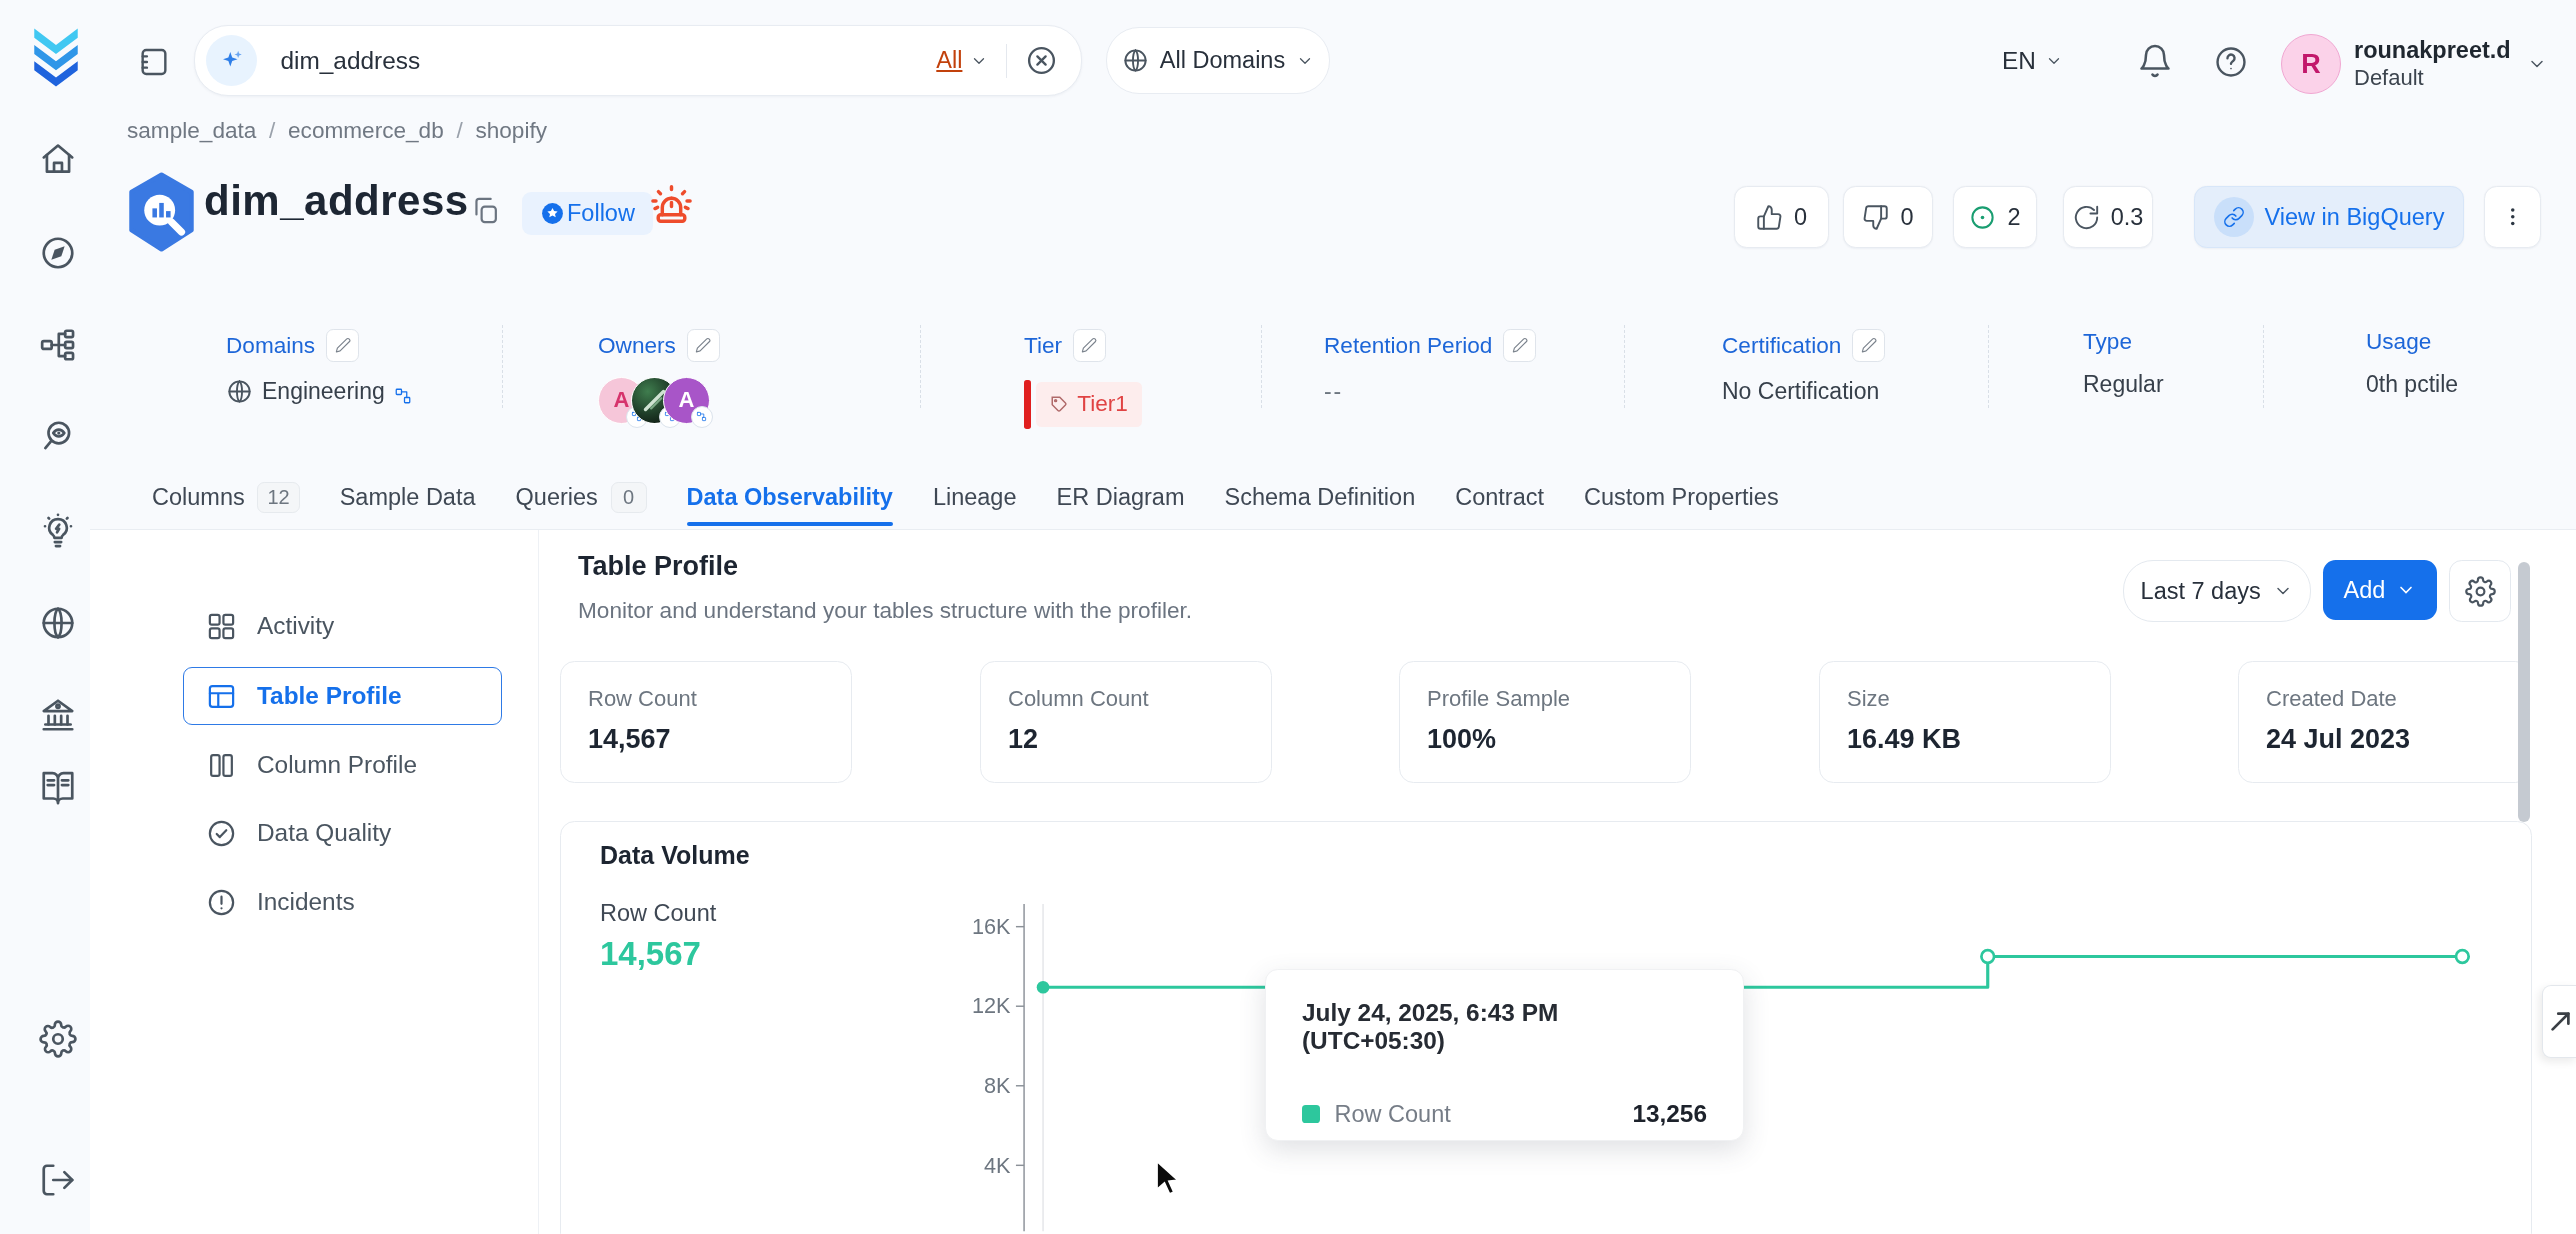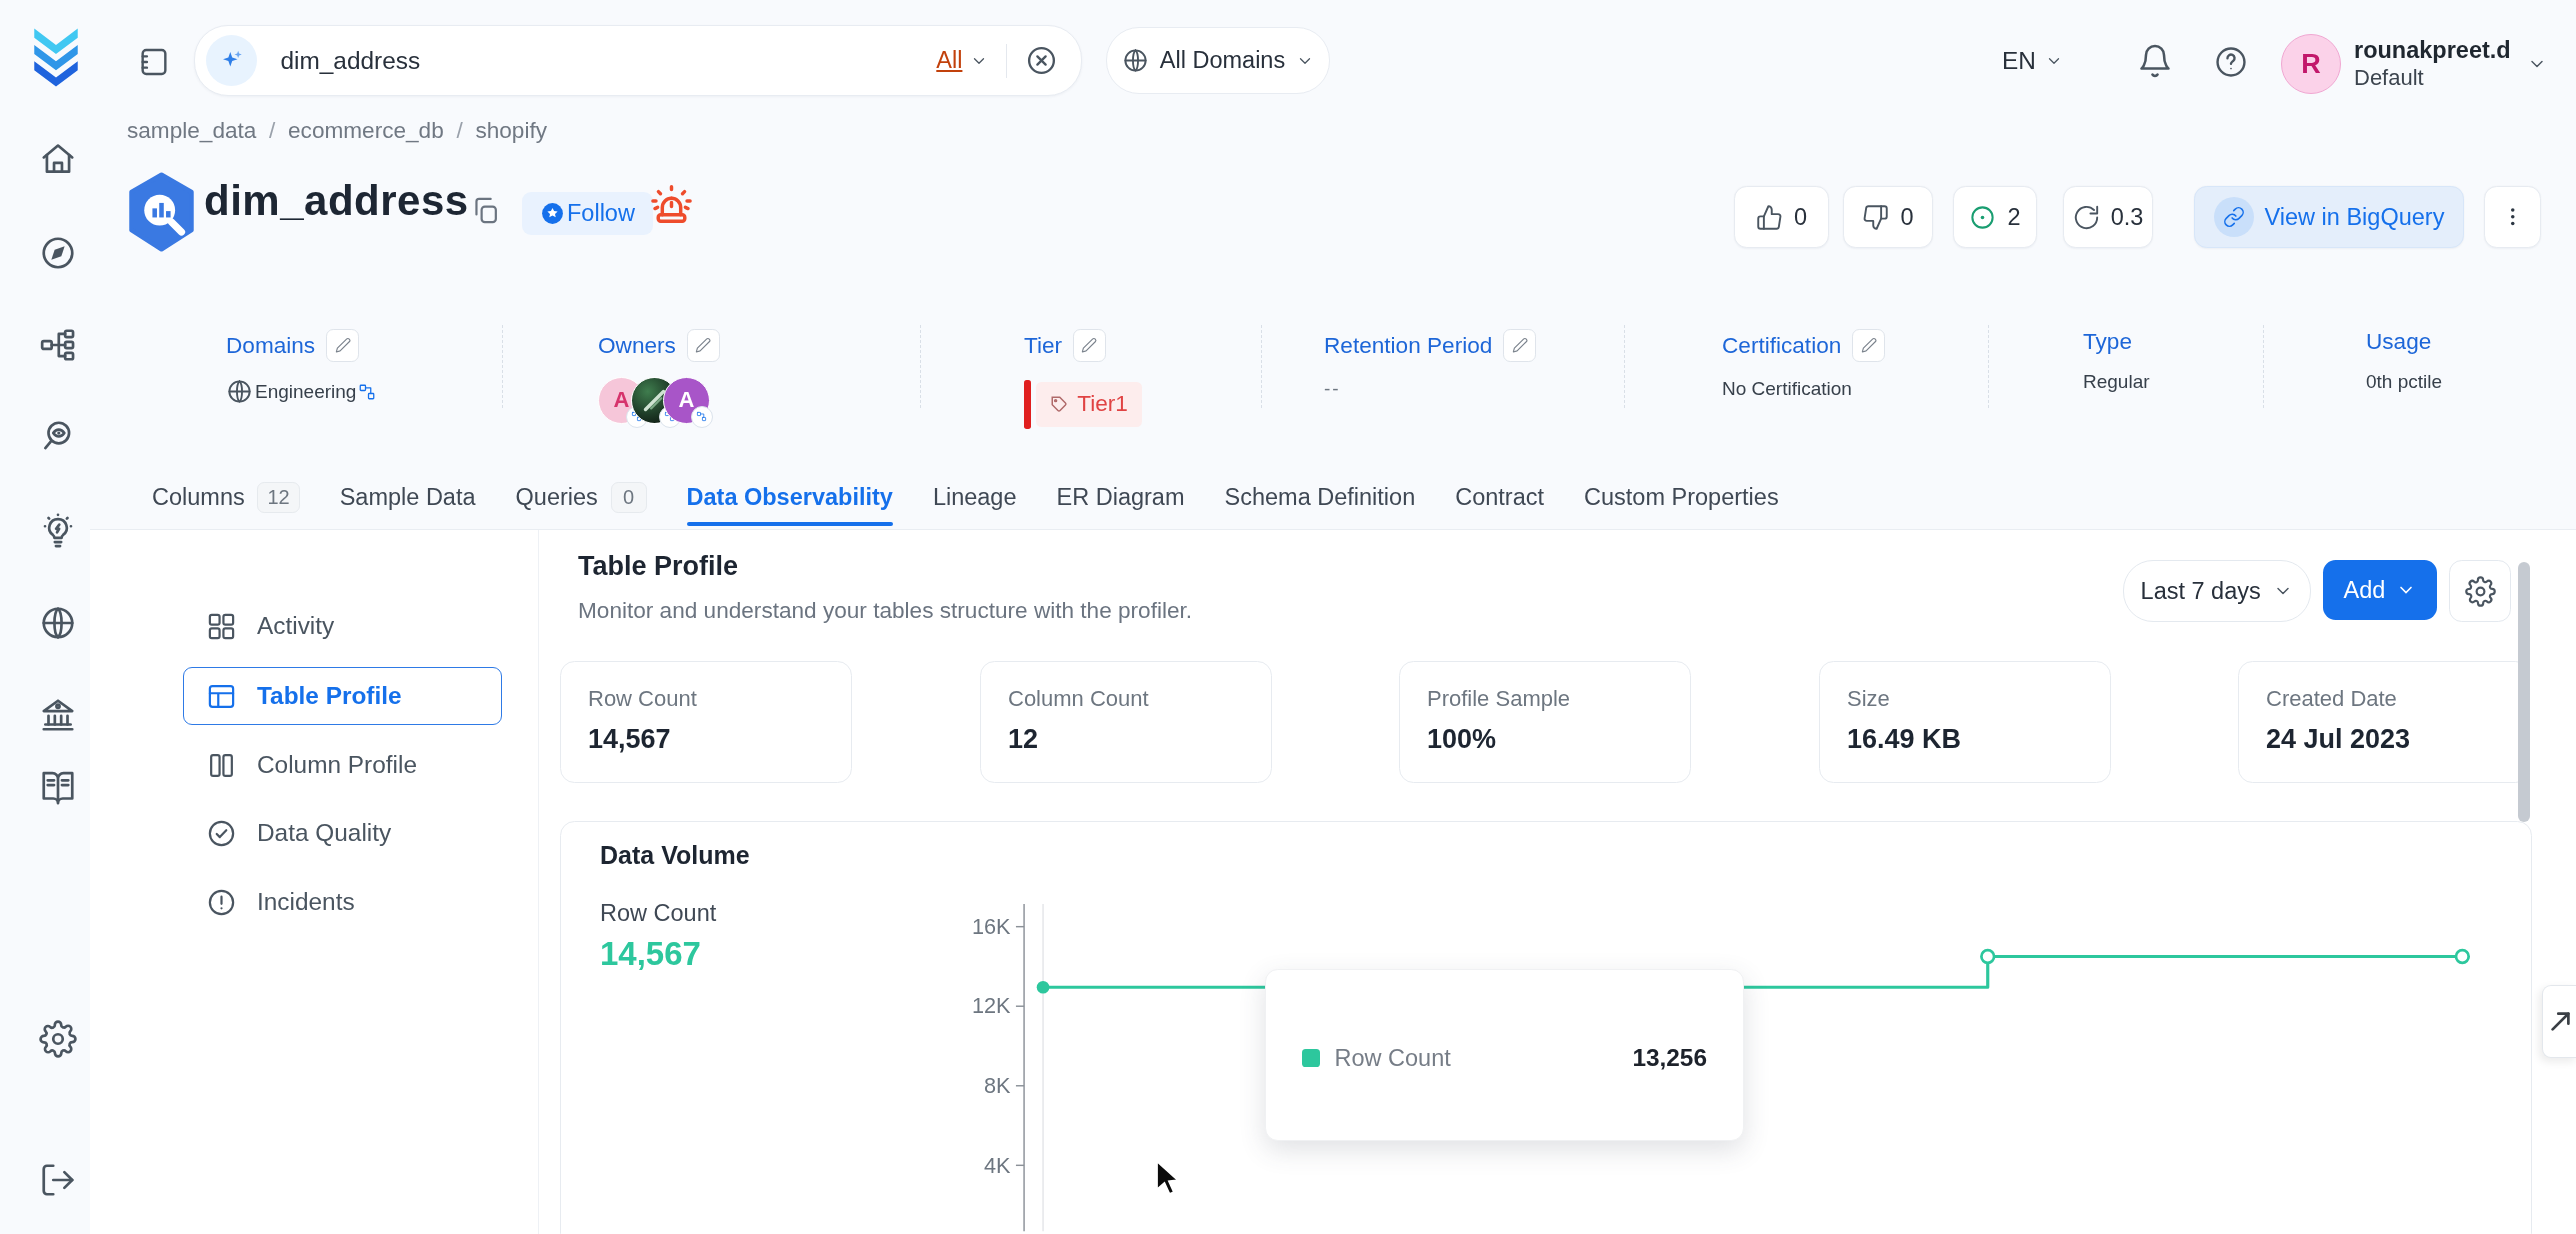--- a/index.html
+++ b/index.html
@@ -33,21 +33,21 @@
   .crumb span[data-interactable="true"]{cursor:pointer;}
   .page-title{left:204px;top:177px;font-size:42px;font-weight:bold;color:#1d2633;letter-spacing:0.5px;}
   .follow{left:522px;top:192px;height:43px;padding:0 18px;border-radius:9px;background:#e9f2fe;display:flex;align-items:center;gap:2px;font-size:23.5px;color:#1570eb;cursor:pointer;}
   .actbtn{position:absolute;top:186px;height:60px;background:#fff;border:0.9px solid #e7ebf1;border-radius:12.7px;box-shadow:0 0.9px 1.8px rgba(25,39,70,.05);display:flex;align-items:center;justify-content:center;gap:11px;font-size:23.5px;color:#28303b;cursor:pointer;}
   .bq-btn{background:#e4eefb;border-color:#d7e6f9;color:#1570eb;font-weight:500;}
   .linkcirc{width:40px;height:40px;border-radius:50%;background:#c9dffa;display:flex;align-items:center;justify-content:center;}
   
   .meta-sec{position:absolute;top:329px;}
   .meta-label{display:flex;align-items:center;gap:11px;font-size:22.6px;color:#1d66d8;font-weight:500;}
   .edit-btn{width:31px;height:31px;border:0.9px solid #dfe4eb;background:#fff;border-radius:7.2px;display:flex;align-items:center;justify-content:center;cursor:pointer;}
-  .meta-value{margin-top:16.3px;font-size:19px;color:#37404b;display:flex;align-items:center;gap:2px;}
+  .meta-value{margin-top:16.3px;font-size:23px;color:#37404b;display:flex;align-items:flex-end;gap:9px;}
   .meta-div{position:absolute;top:325px;height:83px;border-left:0.9px dashed #d9dfe7;}
   .owner-av{width:45px;height:45px;border-radius:50%;border:1.8px solid #fff;position:absolute;top:0;display:flex;align-items:center;justify-content:center;font-size:22px;font-weight:bold;}
   .owner-badge{position:absolute;right:-3.6px;bottom:-5.4px;width:20px;height:20px;border-radius:50%;background:#fff;border:0.9px solid #dbe3ec;display:flex;align-items:center;justify-content:center;}
   .tier-bar{position:absolute;left:0;top:0;width:7.2px;height:49px;background:#e01f1f;border-radius:2.7px;}
   .tier-tag{position:absolute;left:11.8px;top:1.8px;height:45px;background:#fdeded;border-radius:5.4px;display:flex;align-items:center;gap:9px;padding:0 14.5px;font-size:22.6px;color:#e04343;}
   
   .tabs{left:152px;top:468px;height:58px;gap:40px;}
   .tab{display:flex;align-items:center;gap:12.7px;font-size:23.5px;color:#3f4854;height:58px;position:relative;cursor:pointer;white-space:nowrap;}
   .tab .badge{min-width:36px;height:31px;padding:0 9px;box-sizing:border-box;border-radius:7.2px;background:#f4f6f8;border:0.9px solid #e6eaee;color:#6d7680;font-size:20px;display:flex;align-items:center;justify-content:center;}
   .tab.active{color:#1570eb;font-weight:bold;}
@@ -597,20 +597,21 @@
     <line x1="84" y1="201" x2="93" y2="201"></line>
       <line x1="84" y1="289" x2="93" y2="289"></line>
   </g>
   <polyline fill="none" stroke="#2dc79d" stroke-width="3.5" stroke-linejoin="round" data-interactable="false" points="114,92 1159,92 1159,58 1684,58"></polyline>
   <circle cx="114" cy="92" r="7" fill="#2dc79d" data-interactable="true"></circle>
   <circle cx="1159" cy="58" r="7" fill="#fff" stroke="#2dc79d" stroke-width="3" data-interactable="true"></circle>
   <circle cx="1684" cy="58" r="7" fill="#fff" stroke="#2dc79d" stroke-width="3" data-interactable="true"></circle>
 </svg>
 
 <div class="abs tooltip" data-interactable="false">
+  <div class="tt-head" data-interactable="false">July 24, 2025, 6:43 PM (UTC+05:30)</div>
   <div class="tt-row">
     <span class="tt-sq" data-interactable="false"></span>
     <span class="tt-name" data-interactable="false">Row Count</span>
     <span class="tt-val" data-interactable="false">13,256</span>
   </div>
 </div>
 
 <div class="abs scroll-thumb" data-interactable="true"></div>
 <div class="abs edge-pop" data-interactable="true">
   <svg width="27" height="27" viewBox="0 0 24 24" fill="none" stroke="#3a3f45" stroke-width="2.4" stroke-linecap="round" stroke-linejoin="round" data-interactable="false">

